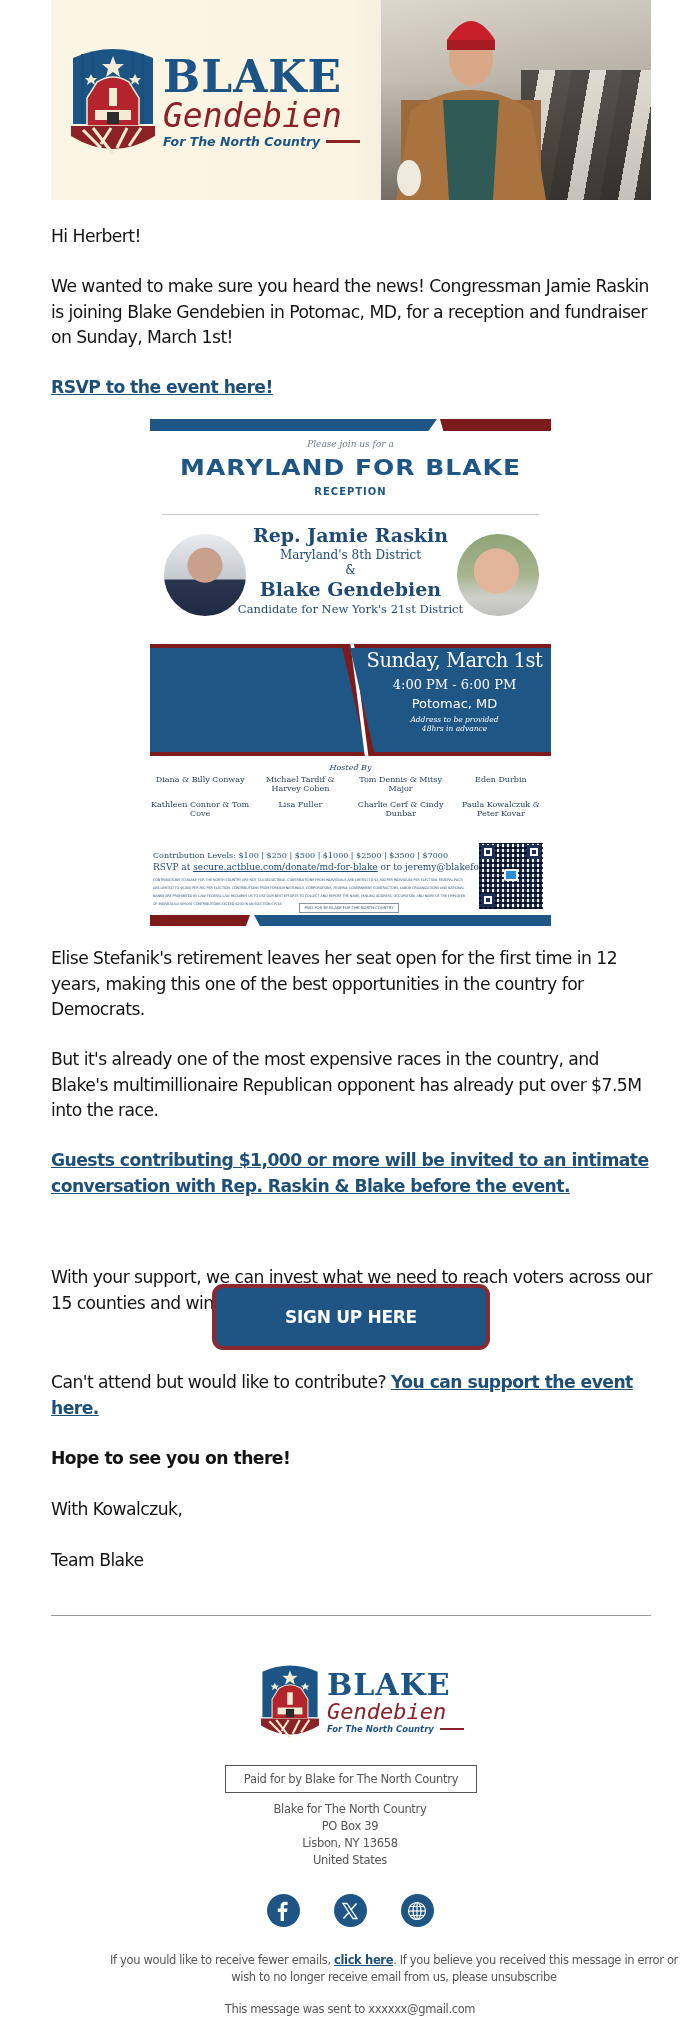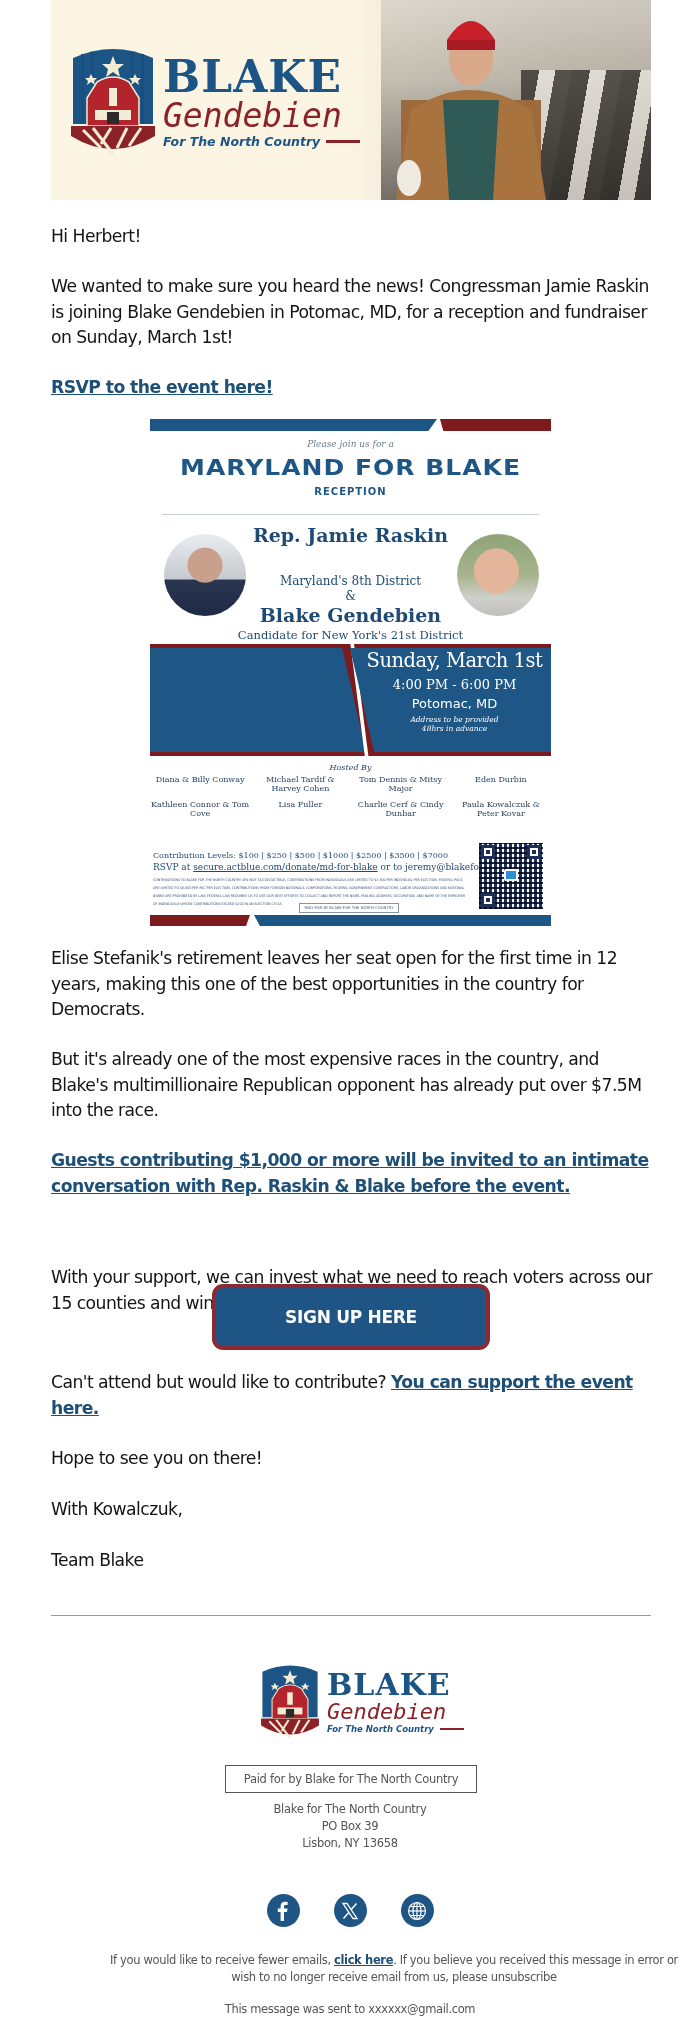--- a/index.html
+++ b/index.html
@@ -38,21 +38,21 @@
   .fl-topbar-red { position: absolute; left: 290px; top: 0; width: 111px; height: 12px; background: #7d1a1c; clip-path: polygon(0 0, 100% 0, 100% 100%, 3% 100%); }
   .fl-please { position: absolute; left: 0; width: 100%; top: 20px; text-align: center; font-style: italic; font-size: 9px; color: #6d7c8c; }
   .fl-title { position: absolute; left: 0; width: 100%; top: 34px; text-align: center; font-family: "DejaVu Sans", sans-serif; font-weight: 900; font-size: 25px; color: #1e5686; letter-spacing: 1px; transform: scaleY(0.85); }
   .fl-reception { position: absolute; left: 0; width: 100%; top: 67px; text-align: center; font-family: "DejaVu Sans", sans-serif; font-weight: 900; font-size: 10px; color: #1e5686; letter-spacing: 1px; }
   .fl-hr { position: absolute; left: 12px; right: 12px; top: 95px; height: 1px; background: #c7ccd4; }
   .fl-photo { position: absolute; width: 82px; height: 82px; border-radius: 50%; overflow: hidden; top: 115px; }
   .fl-photo.left { left: 14px; background: radial-gradient(circle at 50% 38%, #c9a08b 0 17px, transparent 18px), linear-gradient(180deg, #e9ecef 0%, #c5cad0 55%, #2a3550 56%, #1f2a44 100%); }
   .fl-photo.right { left: 307px; background: radial-gradient(circle at 48% 45%, #e3b69b 0 22px, transparent 23px), linear-gradient(180deg, #8fa477 0%, #a7b48c 50%, #cfd0cc 78%, #bfc0bd 100%); }
   .fl-center { position: absolute; left: 90px; width: 221px; top: 104px; text-align: center; color: #1e4a74; }
   .fl-center .nm { font-weight: bold; font-size: 19px; line-height: 24px; }
-  .fl-center .sub { font-size: 12px; line-height: 16px; margin-top: 26px; }
+  .fl-center .sub { font-size: 12px; line-height: 16px; }
   .fl-center .amp { font-size: 12px; line-height: 14px; }
   .fl-center .cand { font-size: 11.5px; line-height: 16px; white-space: nowrap; margin-left: -30px; margin-right: -30px; }
   .fl-band { position: absolute; left: 0; top: 225px; width: 401px; height: 112px; background: #7d1a1c; }
   .fl-band .blue-l { position: absolute; left: 0; top: 4px; width: 216px; height: 104px; background: #1e5686; clip-path: polygon(0 0, 89% 0, 100% 100%, 0 100%); }
   .fl-band .white-s { position: absolute; left: 192px; top: 0; width: 30px; height: 112px; background: #fff; clip-path: polygon(28% 0, 40% 0, 88% 100%, 76% 100%); }
   .fl-band .blue-r { position: absolute; left: 200px; top: 4px; width: 201px; height: 104px; background: #1e5686; clip-path: polygon(0 0, 100% 0, 100% 100%, 12% 100%); }
   .fl-col { position: absolute; top: 228px; text-align: center; color: #fff; }
   .fl-col .h { font-size: 19.5px; line-height: 28px; letter-spacing: -0.5px; }
   .fl-col .t { font-size: 13px; line-height: 20px; }
   .fl-col .loc { font-size: 13px; line-height: 18px; font-family: "DejaVu Sans", sans-serif; }
@@ -208,21 +208,21 @@
 </div>
 
 <p class="txt" style="top:946px;">Elise Stefanik's retirement leaves her seat open for the first time in 12 years, making this one of the best opportunities in the country for Democrats.</p>
 <p class="txt" style="top:1047px;">But it's already one of the most expensive races in the country, and Blake's multimillionaire Republican opponent has already put over $7.5M into the race.</p>
 <p class="txt" style="top:1148px;"><a class="lnk">Guests contributing $1,000 or more will be invited to an intimate conversation with Rep. Raskin &amp; Blake before the event.</a></p>
 <p class="txt" style="top:1224px;margin-top:41px;">With your support, we can invest what we need to reach voters across our 15 counties and win this seat!</p>
 
 <div class="cta">SIGN UP HERE</div>
 
 <p class="txt" style="top:1370px;"><span>Can't attend but would like to contribute? </span><a class="lnk">You can support the event here.</a></p>
-<p class="txt" style="top:1446px;">Hope to see you on there!</p>
+<p class="txt" style="top:1446px;font-weight:bold;">Hope to see you on there!</p>
 <p class="txt" style="top:1497px;">With Kowalczuk,</p>
 <p class="txt" style="top:1548px;">Team Blake</p>
 
 <div class="divider"></div>
 
 <div class="logo logo-small">
   <svg class="crest" width="58" height="80" viewBox="0 0 84 116">
     <path d="M2 14 Q42 -4 82 14 L82 80 L2 80 Z" fill="#1c5585"></path>
     <polygon points="42,12 45,20 53,20 47,25 49,33 42,28 35,33 37,25 31,20 39,20" fill="#f3ecd4"></polygon>
     <polygon points="20,30 22,34 26,34 23,37 24,41 20,38 16,41 17,37 14,34 18,34" fill="#f3ecd4"></polygon>
@@ -249,20 +249,21 @@
       </div>
   </div>
 </div>
 
 <div class="paidbox">Paid for by Blake for The North Country</div>
 
 <div class="address">
   <div>Blake for The North Country</div>
   <div>PO Box 39</div>
   <div>Lisbon, NY 13658</div>
+  <div>United States</div>
 </div>
 
 <div class="socials">
   <div class="soc">
     <svg width="18" height="20" viewBox="0 0 18 20">
         <path d="M10 20 V11 H13 L13.5 7.5 H10 V5.5 C10 4.5 10.4 4 11.6 4 H13.6 V1 C13 0.9 12 0.8 11 0.8 C8.2 0.8 6.6 2.4 6.6 5.2 V7.5 H3.8 V11 H6.6 V20 Z" fill="#fff"></path>
       </svg>
   </div>
   <div class="soc">
     <svg width="18" height="18" viewBox="0 0 18 18">

